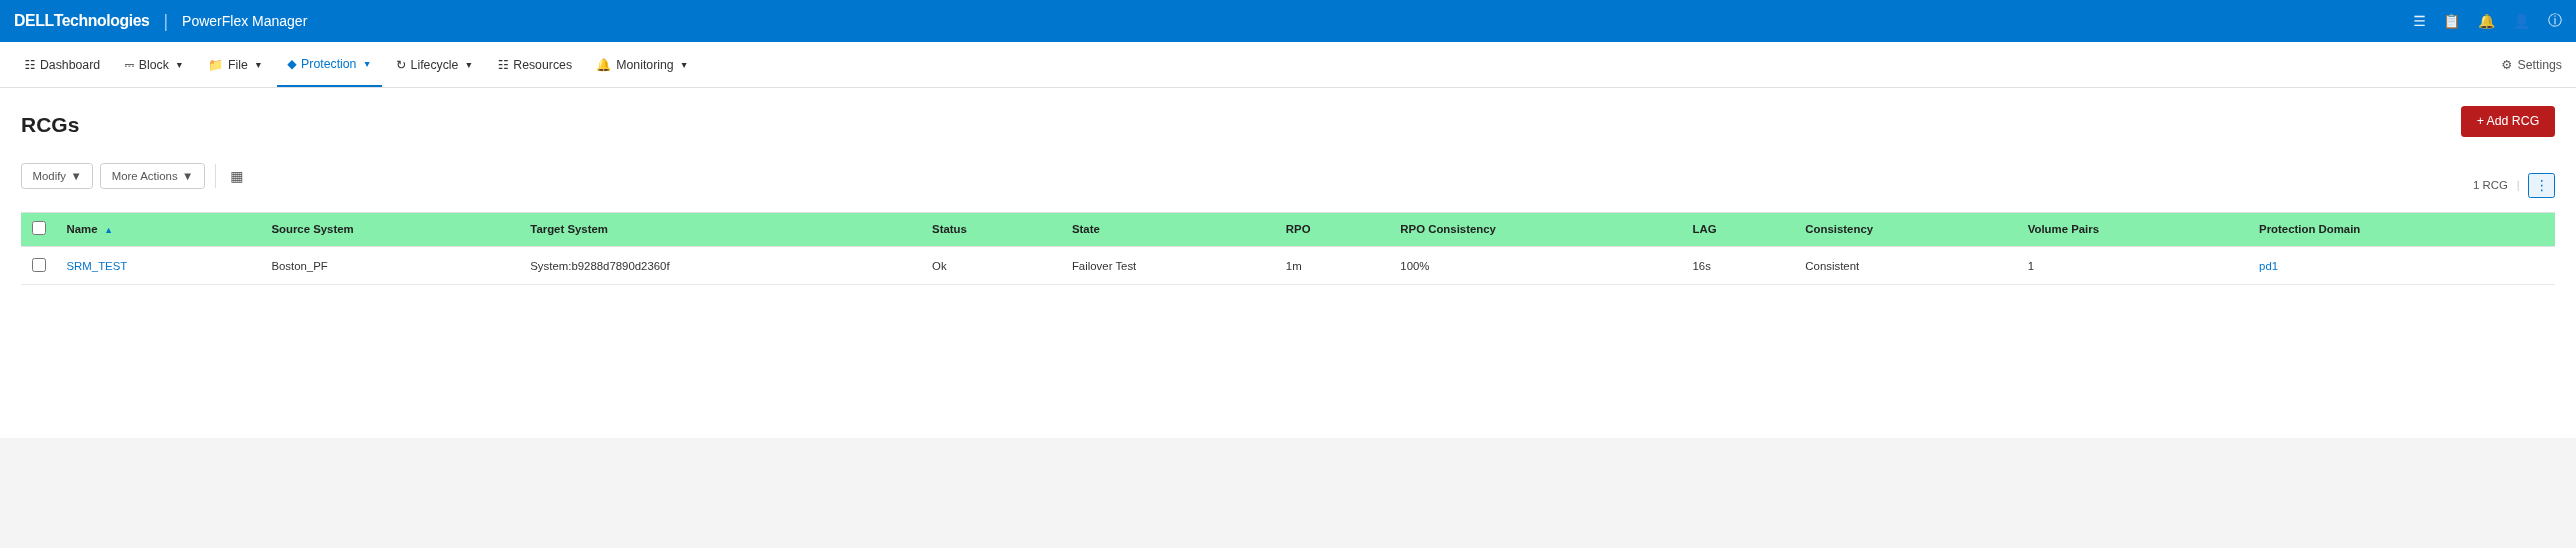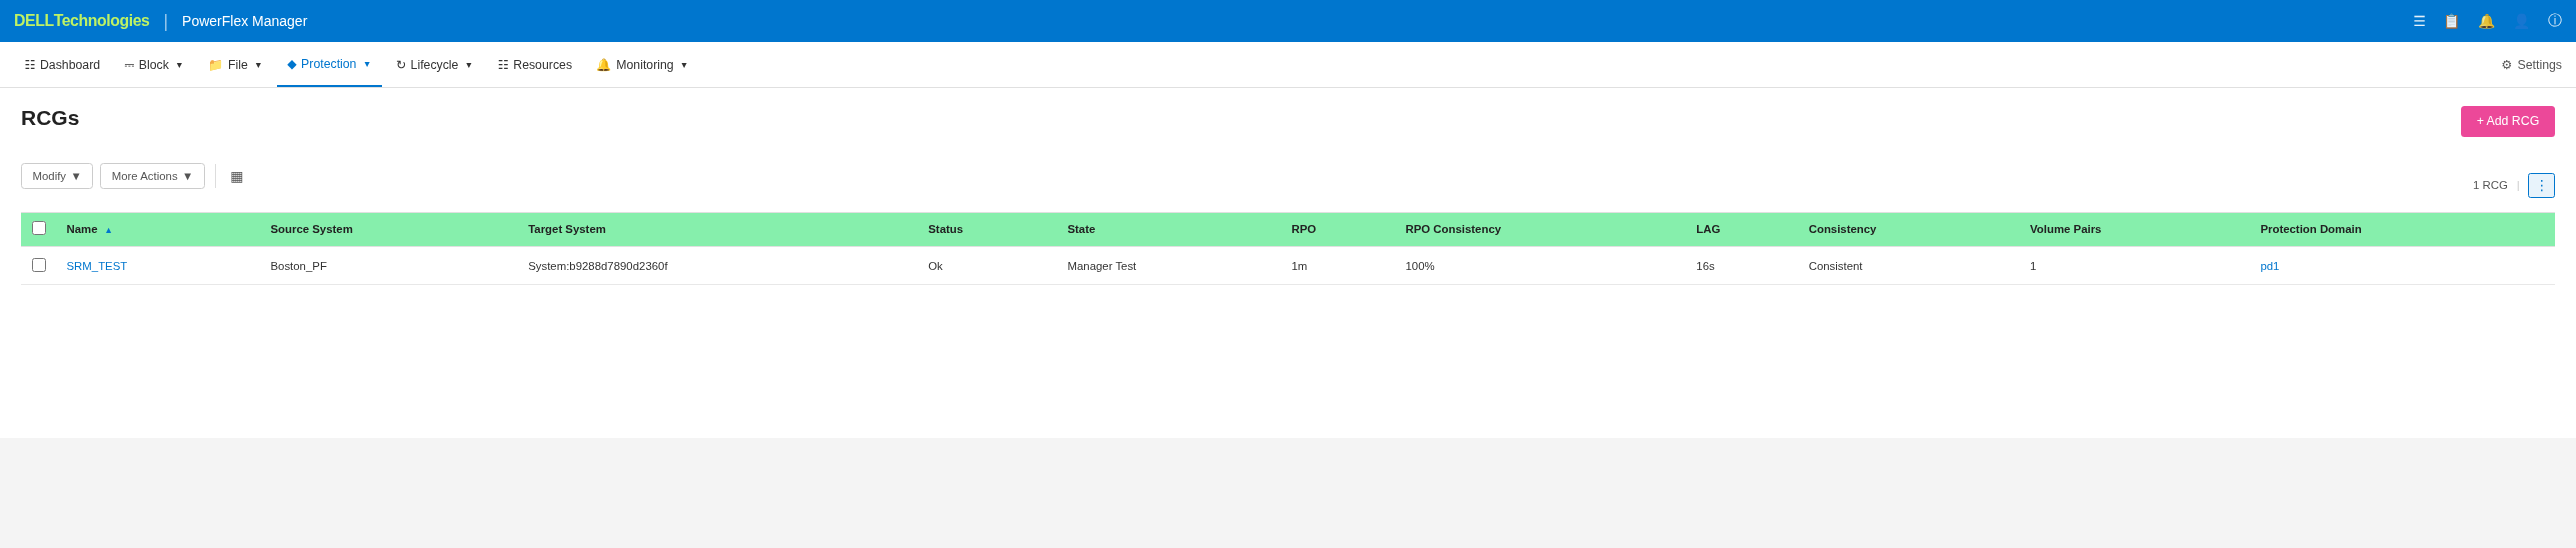--- a/index.html
+++ b/index.html
@@ -17,21 +17,21 @@
     }
     .top-bar-left {
       display: flex;
       align-items: center;
       gap: 7px;
     }
     .logo-text {
       font-size: 15.8px;
       font-weight: 700;
       letter-spacing: -0.4px;
-      color: #bef264;
+      color: #ffffff;
     }
     .logo-dell { font-weight: 900; }
     .logo-separator {
       color: rgba(255,255,255,0.6);
       margin: 0 7px;
       font-size: 17.5px;
       font-weight: 100;
     }
     .logo-product {
       font-weight: 300;
@@ -99,30 +99,30 @@
     .page-content {
       background: white;
       padding: 17.5px 21px;
       min-height: 350px;
     }
 
     
     .page-header {
       display: flex;
       justify-content: space-between;
-      align-items: flex-start;
+      align-items: flex-end;
       margin-bottom: 17.5px;
     }
     .page-title {
       font-size: 21px;
       font-weight: 600;
       color: #222;
     }
     .add-btn {
-      background: #ec4899;
+      background: #b91c1c;
       color: white;
       border: none;
       padding: 8.8px 15.8px;
       border-radius: 3.5px;
       cursor: pointer;
       font-size: 12.3px;
       font-weight: 500;
       display: flex;
       align-items: center;
       gap: 5.3px;
@@ -357,21 +357,21 @@
         <td>
           <span>Boston_PF</span>
         </td>
         <td>
           <span>System:b9288d7890d2360f</span>
         </td>
         <td>
           <span>Ok</span>
         </td>
         <td>
-          <span>Manager Test</span>
+          <span>Failover Test</span>
         </td>
         <td>
           <span>1m</span>
         </td>
         <td>
           <span>100%</span>
         </td>
         <td>
           <span>16s</span>
         </td>

